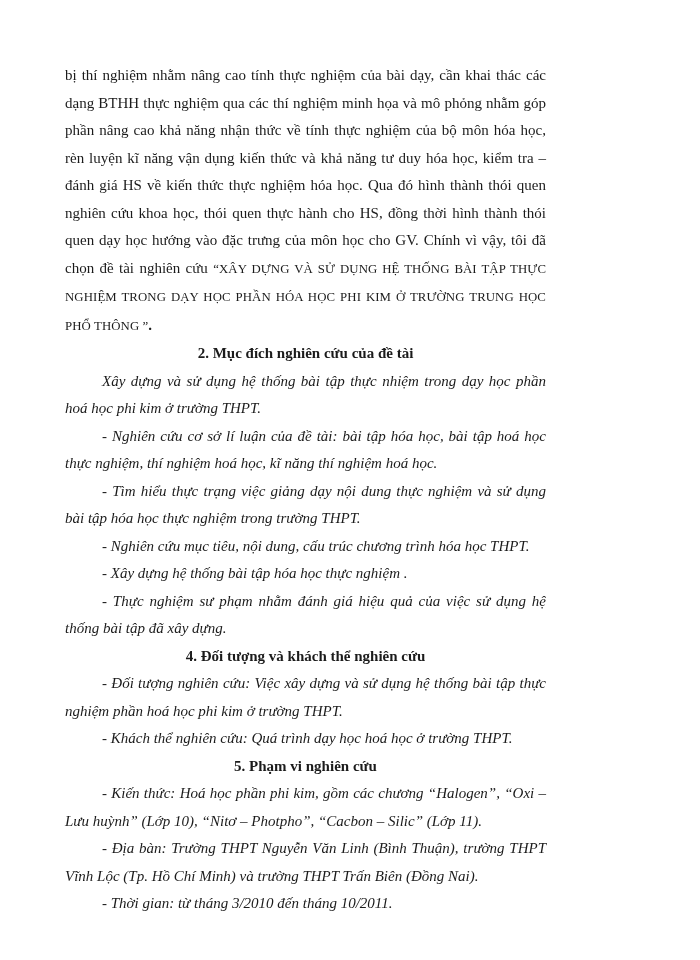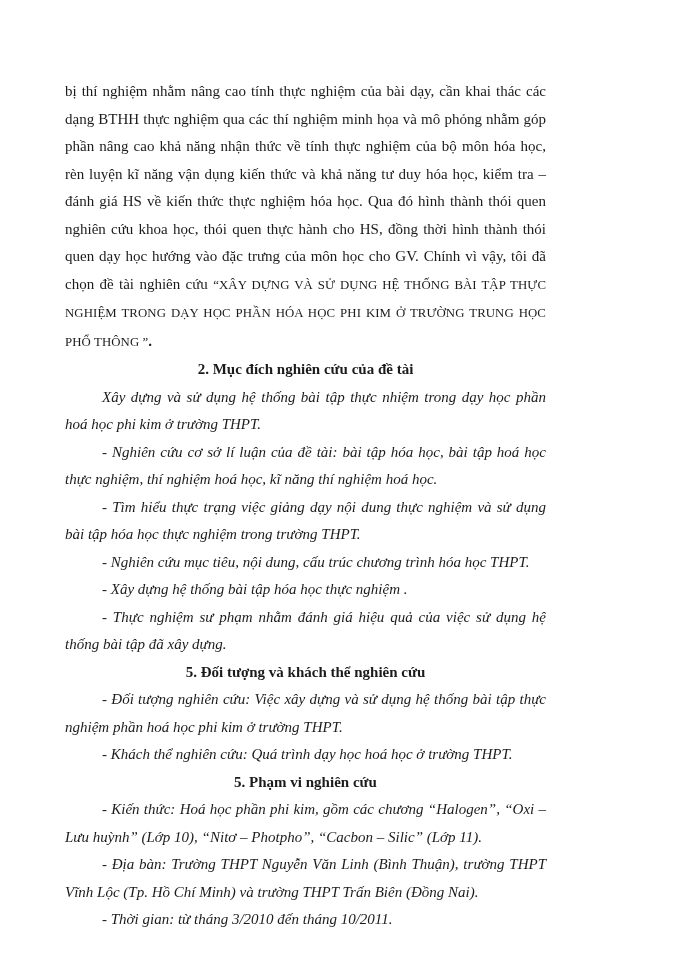--- a/index.html
+++ b/index.html
@@ -8,21 +8,21 @@
     width: 700px;
     height: 960px;
     overflow: hidden;
     font-family: "Liberation Serif", "DejaVu Serif", serif;
     color: #1b1b1b;
   }
   .page {
     width: 608px;
     height: 960px;
     background: #ffffff;
-    padding: 78px 62px 0 65px;
+    padding: 62px 62px 0 65px;
   }
   .doc-body p, .doc-body h2 {
     font-size: 15px;
     line-height: 27.5px;
     text-align: justify;
     font-weight: normal;
   }
   .doc-body h2.heading {
     font-weight: bold;
     text-align: center;
@@ -41,21 +41,21 @@
 <div class="page">
   <div class="doc-body">
       <p class="paragraph"><span class="st-normal">bị thí nghiệm nhằm nâng cao tính thực nghiệm của bài dạy, cần khai thác các dạng BTHH thực nghiệm qua các thí nghiệm minh họa và mô phỏng nhằm góp phần nâng cao khả năng nhận thức về tính thực nghiệm của bộ môn hóa học, rèn luyện kĩ năng vận dụng kiến thức và khả năng tư duy hóa học, kiểm tra – đánh giá HS về kiến thức thực nghiệm hóa học. Qua đó hình thành thói quen nghiên cứu khoa học, thói quen thực hành cho HS, đồng thời hình thành thói quen dạy học hướng vào đặc trưng của môn học cho GV. Chính vì vậy, tôi đã chọn đề tài nghiên cứu </span><span class="st-caps">“XÂY DỰNG VÀ SỬ DỤNG HỆ THỐNG BÀI TẬP THỰC NGHIỆM TRONG DẠY HỌC PHẦN HÓA HỌC PHI KIM Ở TRƯỜNG TRUNG HỌC PHỔ THÔNG ”</span><span class="st-bold">.</span></p>
       <h2 class="heading"><span class="st-normal">2. Mục đích nghiên cứu của đề tài</span></h2>
       <p class="paragraph indent"><span class="st-normal">Xây dựng và sử dụng hệ thống bài tập thực nhiệm trong dạy học phần hoá học phi kim ở trường  THPT.</span></p>
       <p class="paragraph indent"><span class="st-normal">- Nghiên cứu cơ sở lí luận của đề tài: bài tập hóa học, bài tập hoá học thực nghiệm, thí nghiệm hoá học, kĩ năng thí nghiệm hoá học.</span></p>
       <p class="paragraph indent"><span class="st-normal">- Tìm hiểu thực trạng việc giảng dạy nội dung thực nghiệm và sử dụng bài tập hóa học thực nghiệm trong trường THPT.</span></p>
       <p class="paragraph indent"><span class="st-normal">- Nghiên cứu mục tiêu, nội dung, cấu trúc chương trình hóa học THPT.</span></p>
       <p class="paragraph indent"><span class="st-normal">- Xây dựng hệ thống bài tập hóa học thực nghiệm .</span></p>
       <p class="paragraph indent"><span class="st-normal">- Thực nghiệm sư phạm nhằm đánh giá hiệu quả của việc sử dụng hệ thống bài tập đã xây dựng.</span></p>
-      <h2 class="heading"><span class="st-normal">5. Đối tượng và khách thể nghiên cứu</span></h2>
+      <h2 class="heading"><span class="st-normal">4. Đối tượng và khách thể nghiên cứu</span></h2>
       <p class="paragraph indent"><span class="st-normal">- Đối tượng nghiên cứu: Việc xây dựng và sử dụng hệ thống bài tập thực nghiệm phần hoá học phi kim ở trường THPT.</span></p>
       <p class="paragraph indent"><span class="st-normal">- Khách thể nghiên cứu: Quá trình dạy học hoá học ở trường THPT.</span></p>
       <h2 class="heading"><span class="st-normal">5. Phạm vi nghiên cứu</span></h2>
       <p class="paragraph indent"><span class="st-normal">- Kiến thức: Hoá học phần phi kim, gồm các chương “Halogen”, “Oxi – Lưu huỳnh” (Lớp 10), “Nitơ – Photpho”, “Cacbon – Silic” (Lớp 11).</span></p>
       <p class="paragraph indent"><span class="st-normal">- Địa bàn: Trường THPT Nguyễn Văn Linh (Bình Thuận), trường THPT Vĩnh Lộc (Tp. Hồ Chí Minh) và trường THPT Trấn Biên (Đồng Nai).</span></p>
       <p class="paragraph indent"><span class="st-normal">- Thời gian: từ tháng 3/2010 đến tháng 10/2011.</span></p>
     </div>
 </div>
 
 </body></html>

